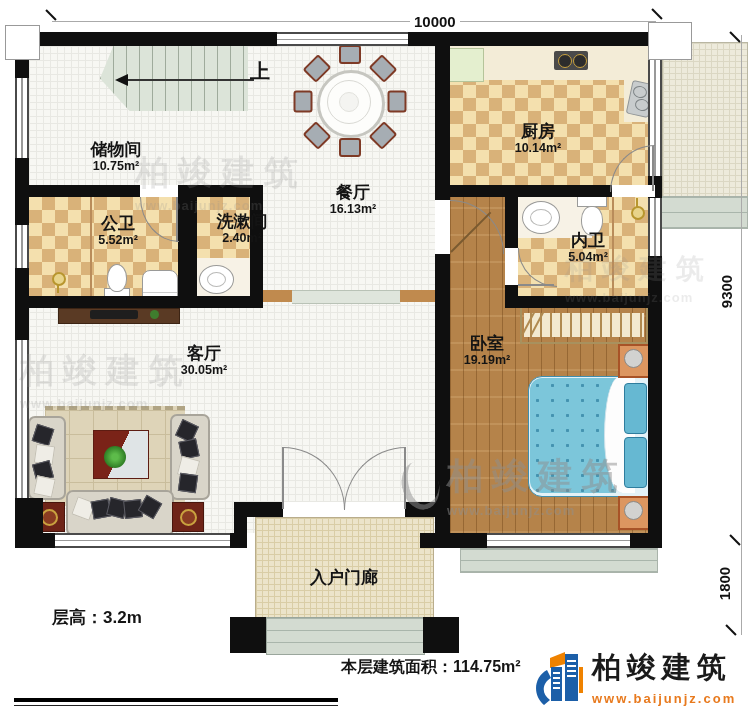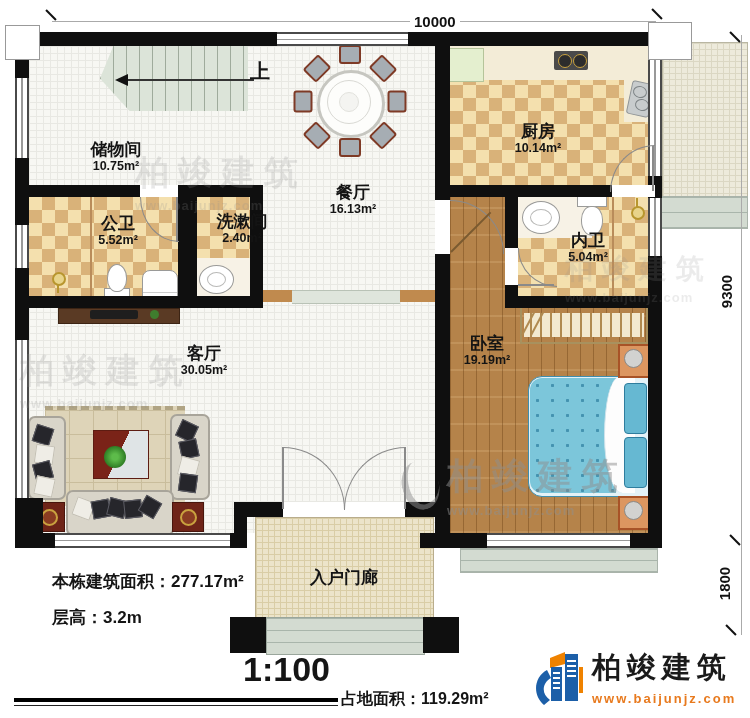--- a/index.html
+++ b/index.html
@@ -267,31 +267,27 @@
   <div class="tick" style="left:650px;top:13px;"></div>
   <div class="dline" style="left:741px;top:35px;width:1px;height:600px;"></div>
   <div class="dim" style="left:706px;top:283px;transform:rotate(-90deg);transform-origin:center;">9300</div>
   <div class="dim" style="left:704px;top:575px;transform:rotate(-90deg);transform-origin:center;">1800</div>
   <div class="tick" style="left:728px;top:36px;"></div>
   <div class="tick" style="left:728px;top:539px;"></div>
   <div class="tick" style="left:724px;top:629px;"></div>
   <div class="cbox" style="left:5px;top:25px;width:33px;height:33px;"></div>
   <div class="cbox" style="left:648px;top:22px;width:42px;height:36px;"></div>
 
-  <div class="abs" style="left:52px;top:570px;font-size:17px;font-weight:700;">
-    <span>本栋建筑面积：</span><span>277.17m²</span>
-  </div>
   <div class="abs" style="left:52px;top:606px;font-size:17px;font-weight:700;">
     <span>层高：</span><span>3.2m</span>
   </div>
-  <div class="abs" style="left:243px;top:650px;font-size:34px;font-weight:700;">1:100</div>
   <div class="abs" style="left:14px;top:698px;width:324px;height:4px;background:#000;"></div>
   <div class="abs" style="left:14px;top:705px;width:324px;height:1px;background:#222;"></div>
-  <div class="abs" style="left:341px;top:689px;font-size:16px;font-weight:700;">
-    <span>占地面积：</span><span>119.29m²</span>
+  <div class="abs" style="left:341px;top:657px;font-size:16px;font-weight:700;">
+    <span>本层建筑面积：</span><span>114.75m²</span>
   </div>
 
   <div class="abs" style="left:534px;top:645px;">
     <svg width="54" height="64" viewBox="0 0 54 64">
       <path d="M10 60 C-2 50 0 32 13 25 L17 33 C8 38 7 49 16 55 Z" fill="#1c5fa8"></path>
       <path d="M16 13 L31 7 L31 19 L16 23 Z" fill="#ef8200"></path>
       <rect x="17" y="22" width="11" height="34" fill="#1c5fa8"></rect>
       <rect x="31" y="9" width="13" height="47" fill="#1c5fa8"></rect>
       <rect x="45" y="22" width="4" height="26" fill="#ef8200"></rect>
       <g fill="#ffffff">

